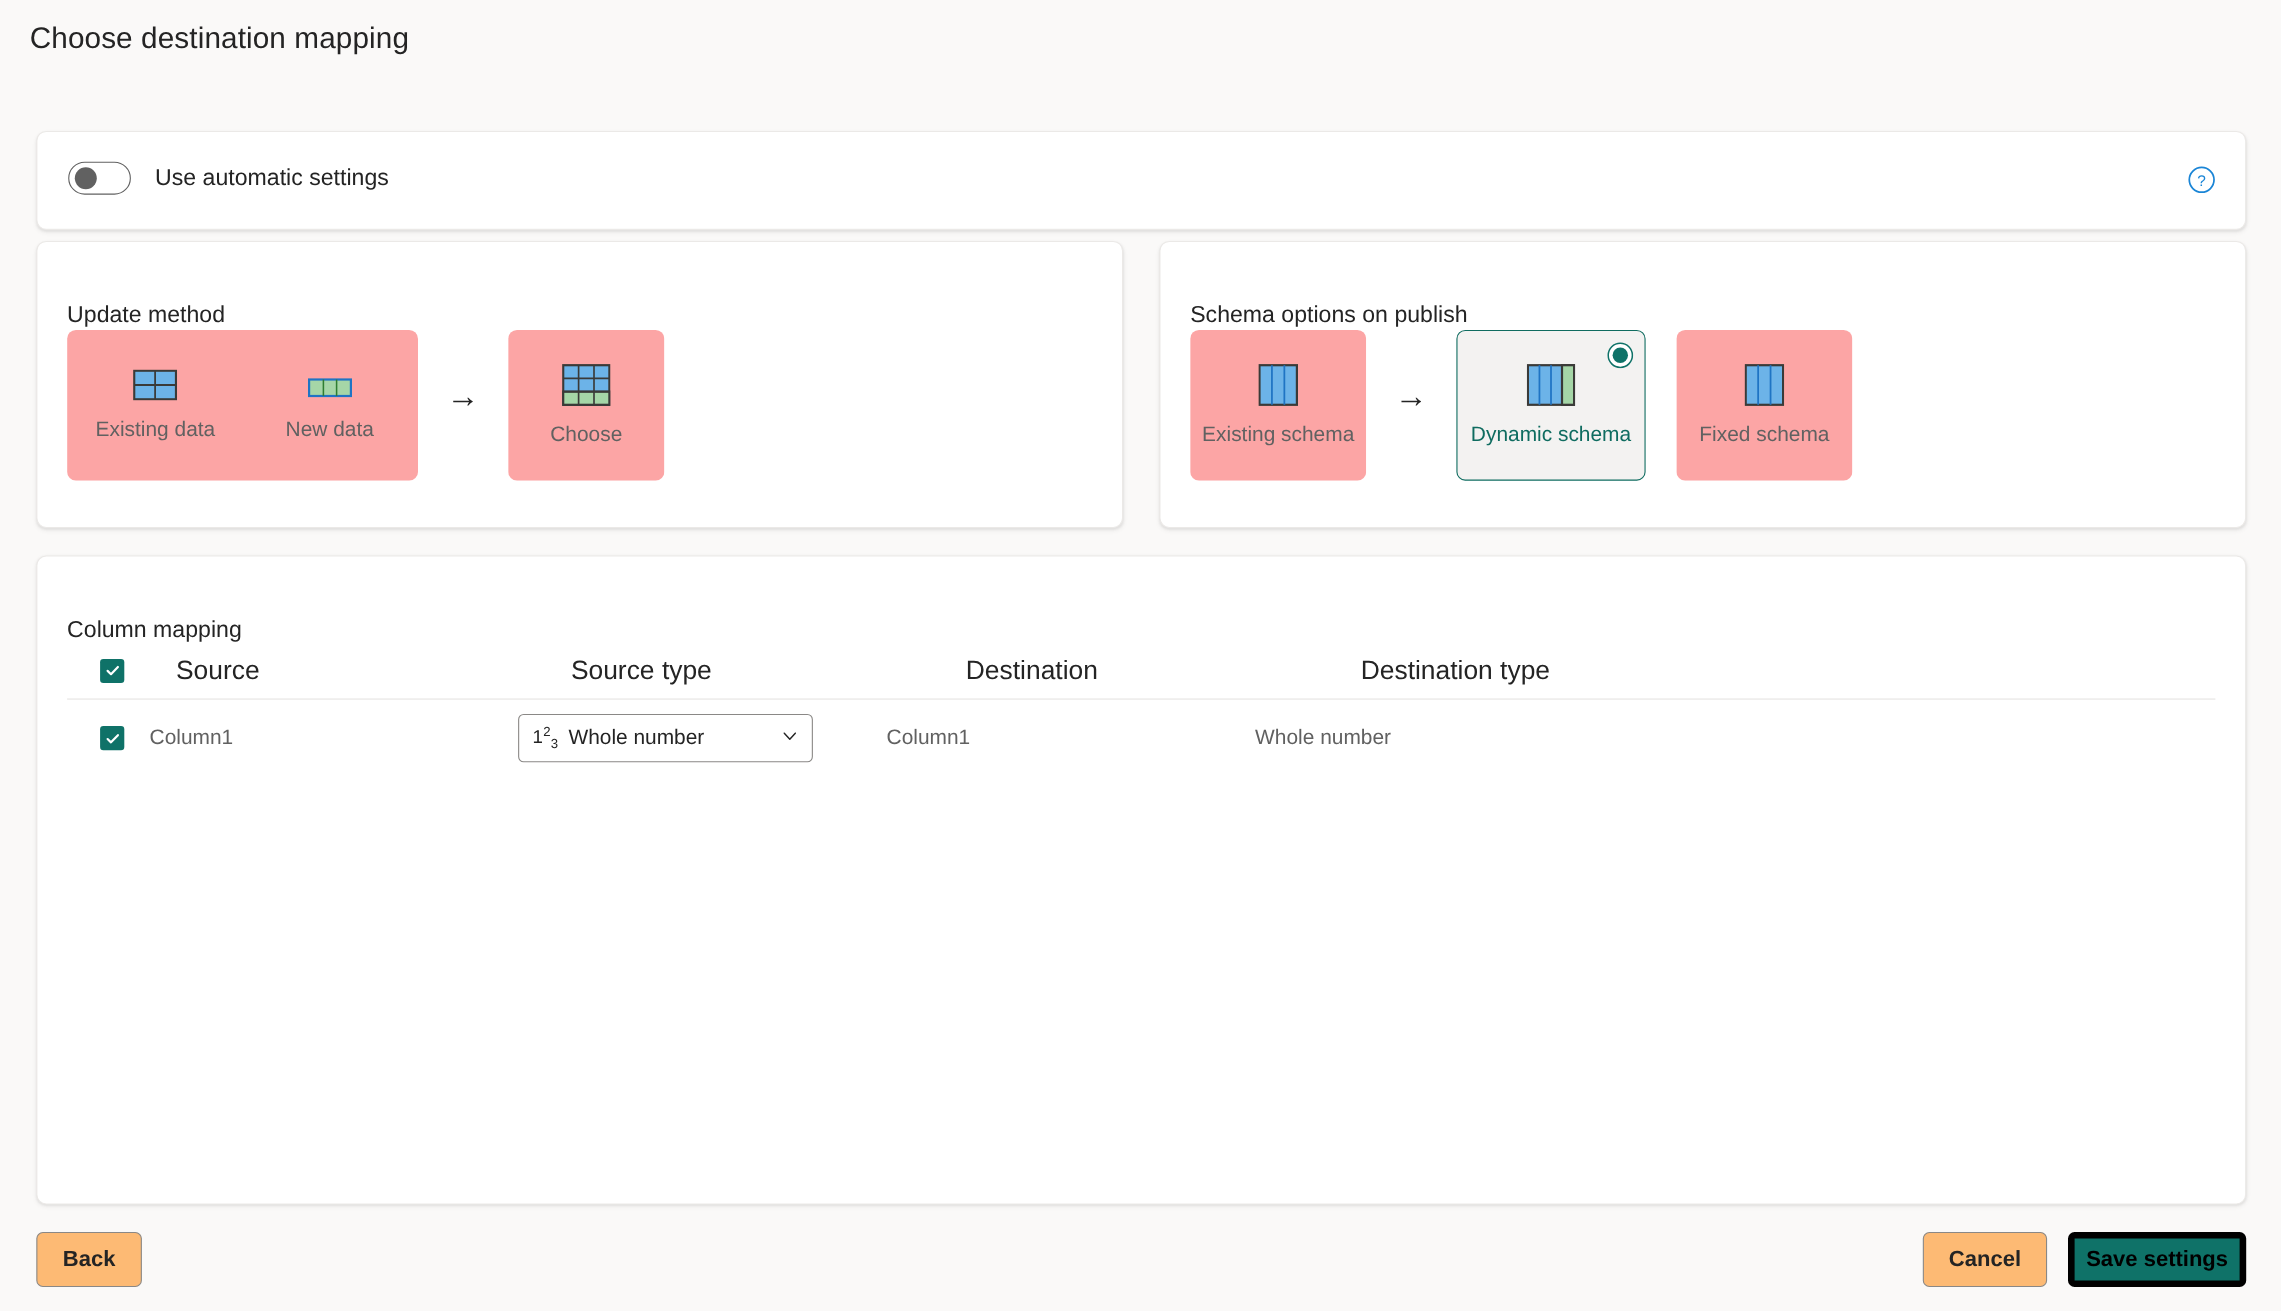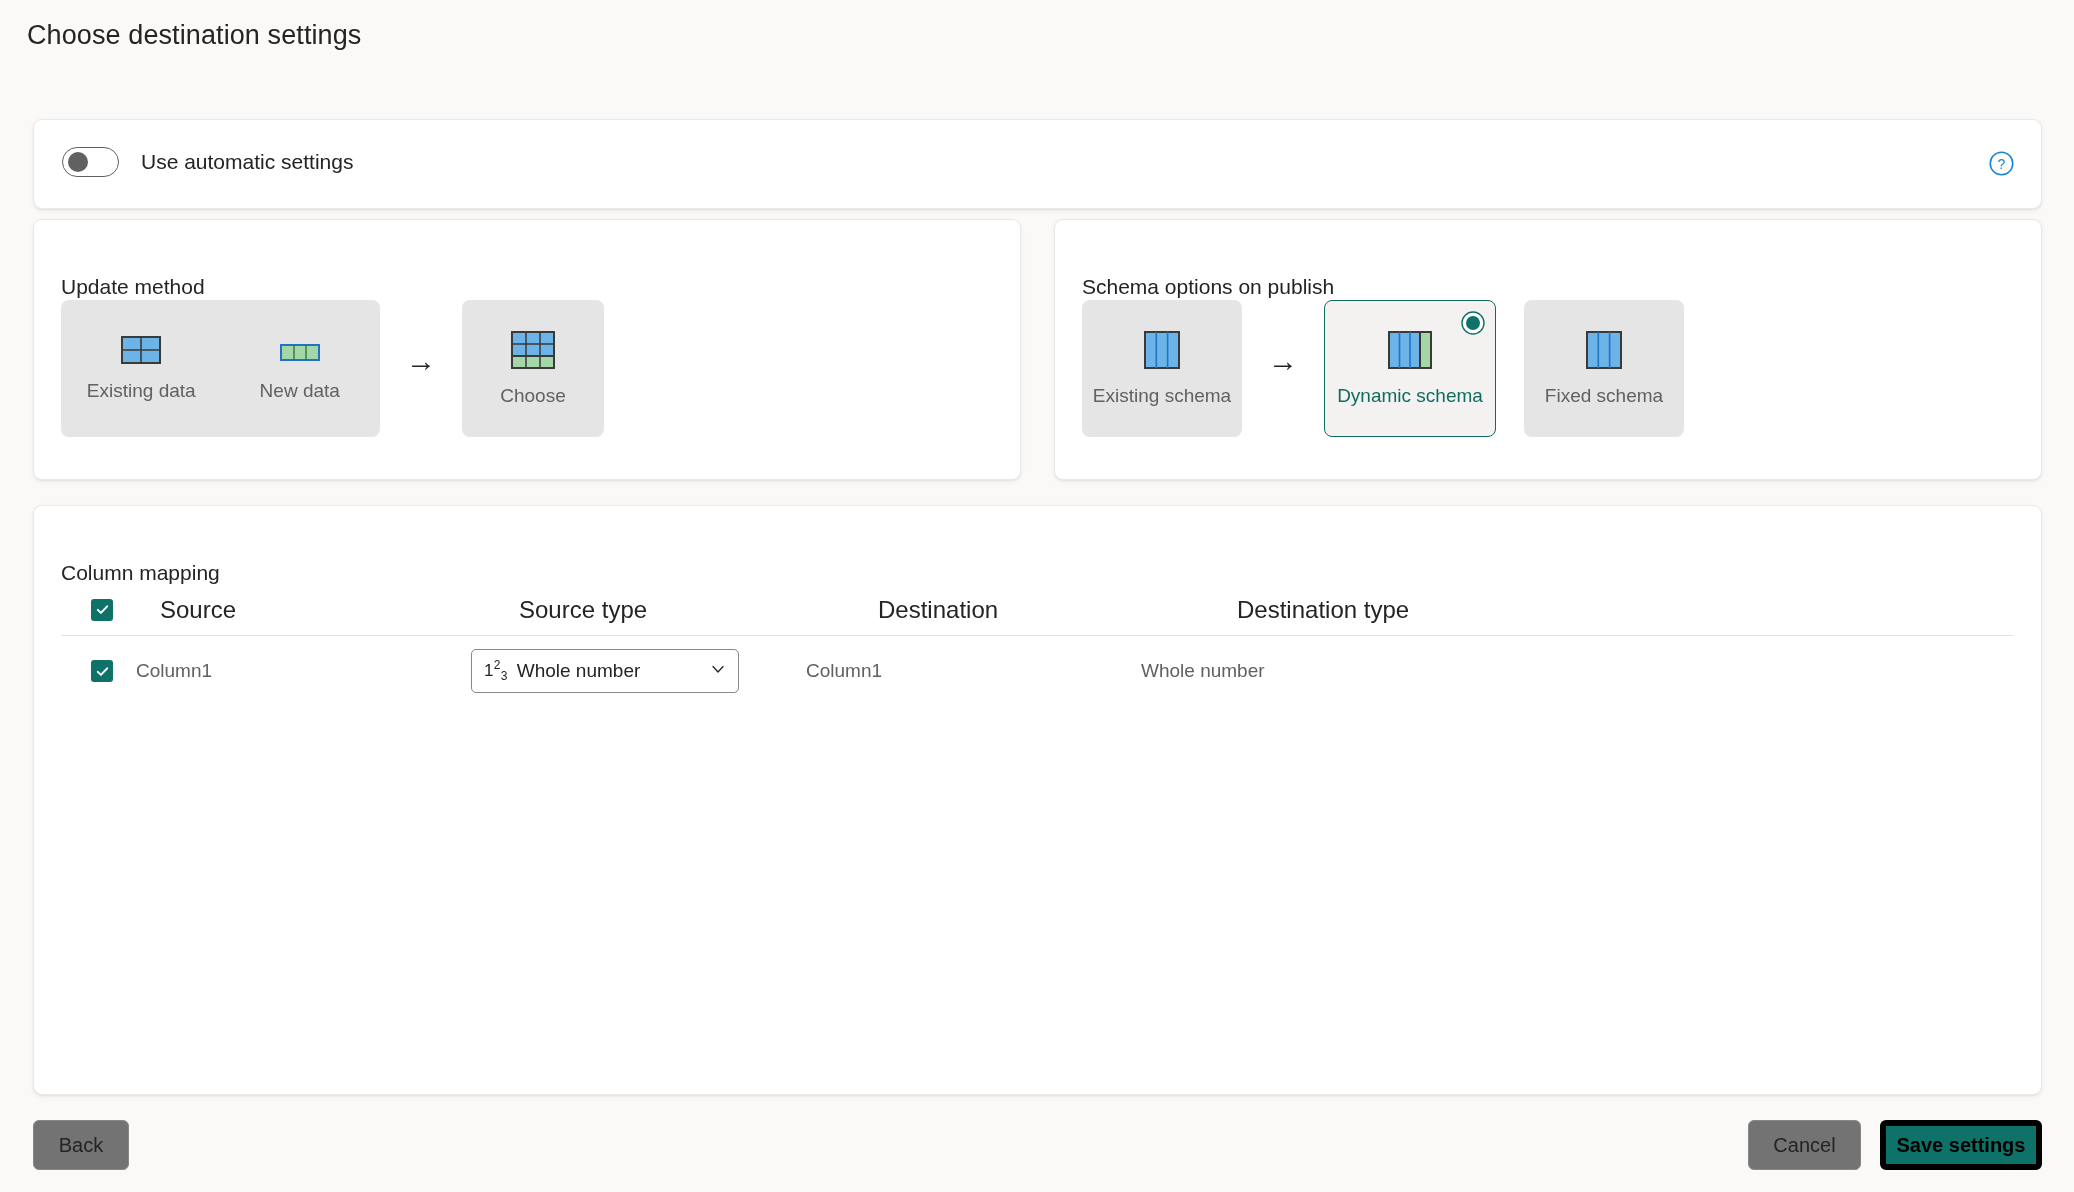--- a/index.html
+++ b/index.html
@@ -112,21 +112,21 @@
   }
 
   .tiles {
     position: absolute;
     left: 27px;
     top: 80px;
     display: flex;
     align-items: center;
   }
   .tile {
-    background: #e5e5e5;
+    background: #fca5a5;
     border-radius: 8px;
     border: 1px solid transparent;
     box-sizing: border-box;
     display: flex;
     flex-direction: column;
     align-items: center;
     justify-content: center;
     position: relative;
     cursor: pointer;
   }
@@ -272,38 +272,39 @@
     border-radius: 6px;
     box-sizing: border-box;
     display: flex;
     align-items: center;
     justify-content: center;
     font-size: 20px;
     cursor: pointer;
     font-family: "Liberation Sans", sans-serif;
   }
   .btn-secondary {
-    background: #737373;
+    background: #fdba74;
     border: 1px solid #8a8886;
     color: #242424;
+    font-weight: bold;
   }
   .btn-primary {
     background: #0f7268;
     border: 6px solid #000000;
     color: #000000;
     font-weight: 700;
   }
   #back-button   { left: 33px;  top: 1120px; width: 96px; }
   #cancel-button { left: 1748px; top: 1120px; width: 113px; }
   #save-button   { left: 1880px; top: 1120px; width: 162px; }
 </style>
 </head>
 <body>
 
-<div class="page-title">Choose destination settings</div>
+<div class="page-title">Choose destination mapping</div>
 
 <div class="card" id="auto-settings-card">
   <div class="toggle-row">
     <div class="toggle">
       <div class="knob"></div>
     </div>
     <div class="toggle-label">Use automatic settings</div>
   </div>
   <div class="help-icon">
     <svg width="27" height="27" viewBox="0 0 24 24">

